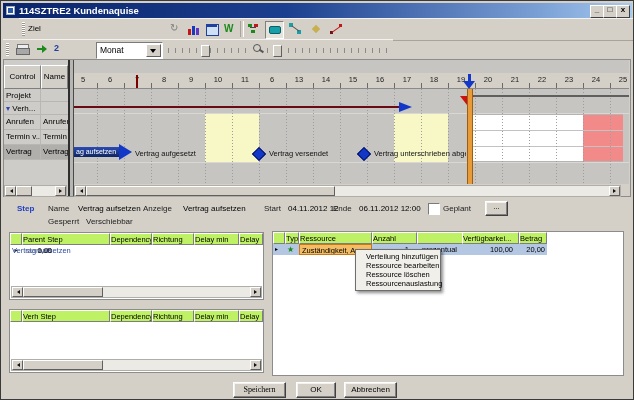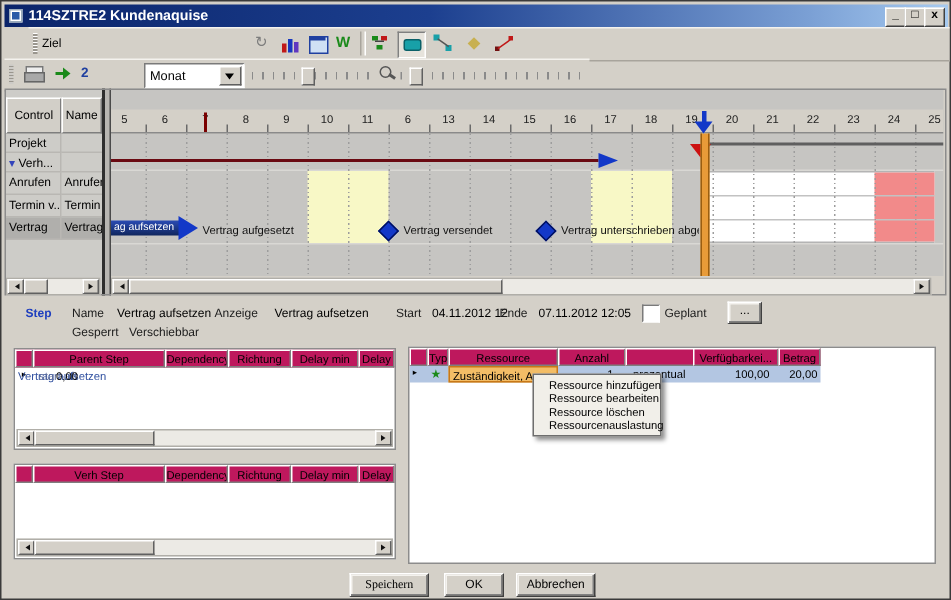--- a/index.html
+++ b/index.html
@@ -52,21 +52,21 @@
   .tl{left:2px;top:2px;width:0;height:0;border:2.5px solid transparent;border-right:3.5px solid #111;}
   .tr{left:3px;top:2px;width:0;height:0;border:2.5px solid transparent;border-left:3.5px solid #111;}
   
   .step-lbl{font-size:8px;color:#1c1c1c;white-space:nowrap;}
   .step-val{font-size:8px;color:#000;white-space:nowrap;}
   #step-title{color:#1f3fbf;font-weight:bold;}
   #geplant-box{width:10px;height:10px;background:#fff;border:1px solid;border-color:#7a7a7a #fff #fff #7a7a7a;}
   .btn{background:#d4d0c8;border:1px solid;border-color:#fff #404040 #404040 #fff;box-shadow:inset -1px -1px 0 #808080,inset 1px 1px 0 #f4f2ee;font-size:8px;text-align:center;}
   
   .dtable{background:#fff;border:1px solid #8c8c8c;box-sizing:border-box;overflow:hidden;}
-  .th{top:0;height:12px;background:#be185d;border:1px solid;border-color:#fff #7e7e7e #7e7e7e #fff;box-sizing:border-box;font-size:7.5px;text-align:center;line-height:11px;overflow:hidden;white-space:nowrap;}
+  .th{top:0;height:12px;background:#bef264;border:1px solid;border-color:#fff #7e7e7e #7e7e7e #fff;box-sizing:border-box;font-size:7.5px;text-align:left;line-height:11px;overflow:hidden;white-space:nowrap;}
   .td{height:11px;font-size:7.5px;line-height:11px;overflow:hidden;white-space:nowrap;box-sizing:border-box;}
   #res-row-bg{left:0;top:12px;height:11px;background:#b3c6e2;}
   #res-cell-orange{background:#f3bd66;border:1px solid #c87818;box-sizing:border-box;color:#000;}
   
   #ctx-menu{background:#f1efe9;border:1px solid #6e6e6e;box-shadow:2px 2px 3px rgba(0,0,0,.45);padding:2px 0;z-index:60;}
   .mi{height:9px;line-height:9px;font-size:7.5px;padding-left:10px;white-space:nowrap;}
   
   .mini{position:absolute;}
 </style>
 </head>
@@ -297,21 +297,21 @@
   </div>
 
   <div class="a step-lbl" id="step-title" style="left:16px;top:203px;">Step</div>
   <div class="a step-lbl" style="left:47px;top:203px;">Name</div>
   <div class="a step-val" style="left:77px;top:203px;">Vertrag aufsetzen</div>
   <div class="a step-lbl" style="left:142px;top:203px;">Anzeige</div>
   <div class="a step-val" style="left:182px;top:203px;">Vertrag aufsetzen</div>
   <div class="a step-lbl" style="left:263px;top:203px;">Start</div>
   <div class="a step-val" style="left:287px;top:203px;">04.11.2012 12</div>
   <div class="a step-lbl" style="left:332px;top:203px;">Ende</div>
-  <div class="a step-val" style="left:358px;top:203px;">07.11.2012 12:05</div>
+  <div class="a step-val" style="left:358px;top:203px;">06.11.2012 12:00</div>
   <div class="a" id="geplant-box" style="left:427px;top:202px;"></div>
   <div class="a step-lbl" style="left:442px;top:203px;">Geplant</div>
   <div class="a btn" style="left:484px;top:200px;width:21px;height:13px;line-height:9px;">...</div>
   <div class="a step-lbl" style="left:47px;top:216px;">Gesperrt</div>
   <div class="a step-lbl" style="left:85px;top:216px;">Verschiebbar</div>
 
   <div class="a dtable" id="parent-table" style="left:8px;top:231px;width:255px;height:68px;">
       <div class="th" style="position: absolute; left: 0px; width: 12px;"></div>
       <div class="th" style="position: absolute; left: 12px; width: 88px;">Parent Step</div>
       <div class="th" style="position: absolute; left: 100px; width: 42px;">Dependency</div>
@@ -364,21 +364,21 @@
       <div class="td" style="position: absolute; left: 2px; top: 12px; font-size: 6px; line-height: 11px;">▸</div>
       <div class="td" style="position: absolute; left: 14px; top: 12px; color: rgb(26, 138, 26); font-size: 8px; line-height: 11px;">★</div>
       <div class="td" id="res-cell-orange" style="position: absolute; left: 26px; top: 12px; width: 73px; padding-left: 2px;">Zuständigkeit, Anna</div>
       <div class="td" style="position: absolute; left: 99px; top: 12px; width: 45px; text-align: right; padding-right: 8px;">1</div>
       <div class="td" style="position: absolute; left: 144px; top: 12px; width: 45px; text-align: center;">prozentual</div>
       <div class="td" style="position: absolute; left: 189px; top: 12px; width: 57px; text-align: right; padding-right: 6px;">100,00</div>
       <div class="td" style="position: absolute; left: 246px; top: 12px; width: 28px; text-align: right; padding-right: 2px;">20,00</div>
     </div>
 
   <div class="a" id="ctx-menu" style="left:354px;top:248px;width:84px;">
-      <div class="mi">Ressource hinzufügen</div>
+      <div class="mi">Verteilung hinzufügen</div>
       <div class="mi">Ressource bearbeiten</div>
       <div class="mi">Ressource löschen</div>
       <div class="mi">Ressourcenauslastung</div>
     </div>
 
   <div class="a btn" style="left:232px;top:381px;width:51px;height:14px;line-height:13px;font-family:Liberation Serif, serif;">Speichern</div>
   <div class="a btn" style="left:295px;top:381px;width:38px;height:14px;line-height:13px;">OK</div>
   <div class="a btn" style="left:343px;top:381px;width:51px;height:14px;line-height:13px;">Abbrechen</div>
 </div>
 

